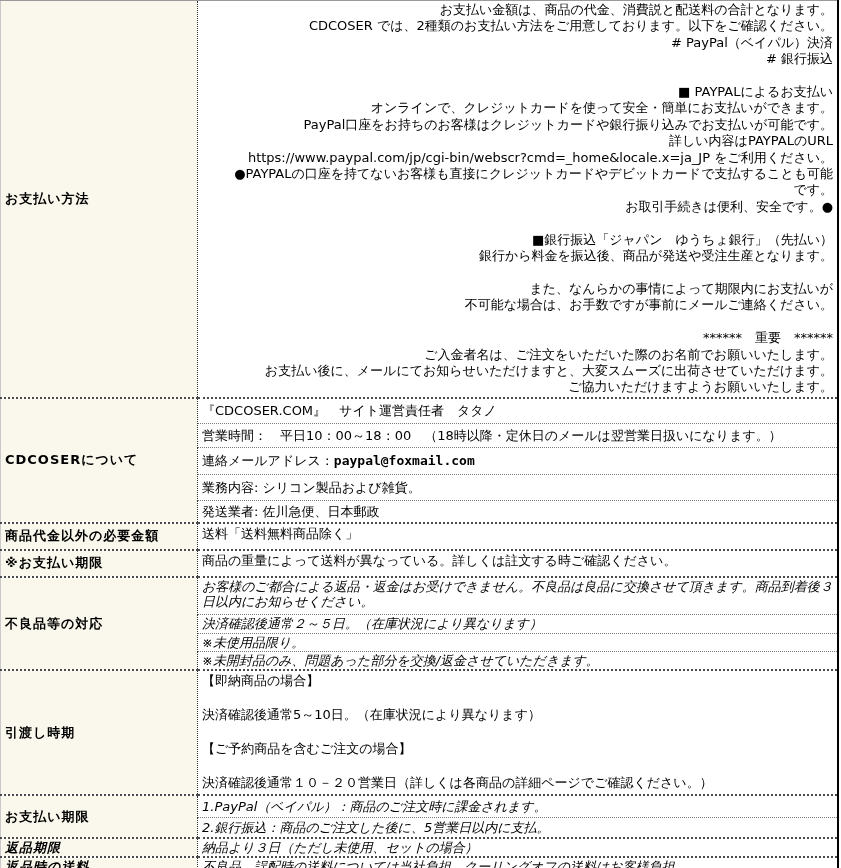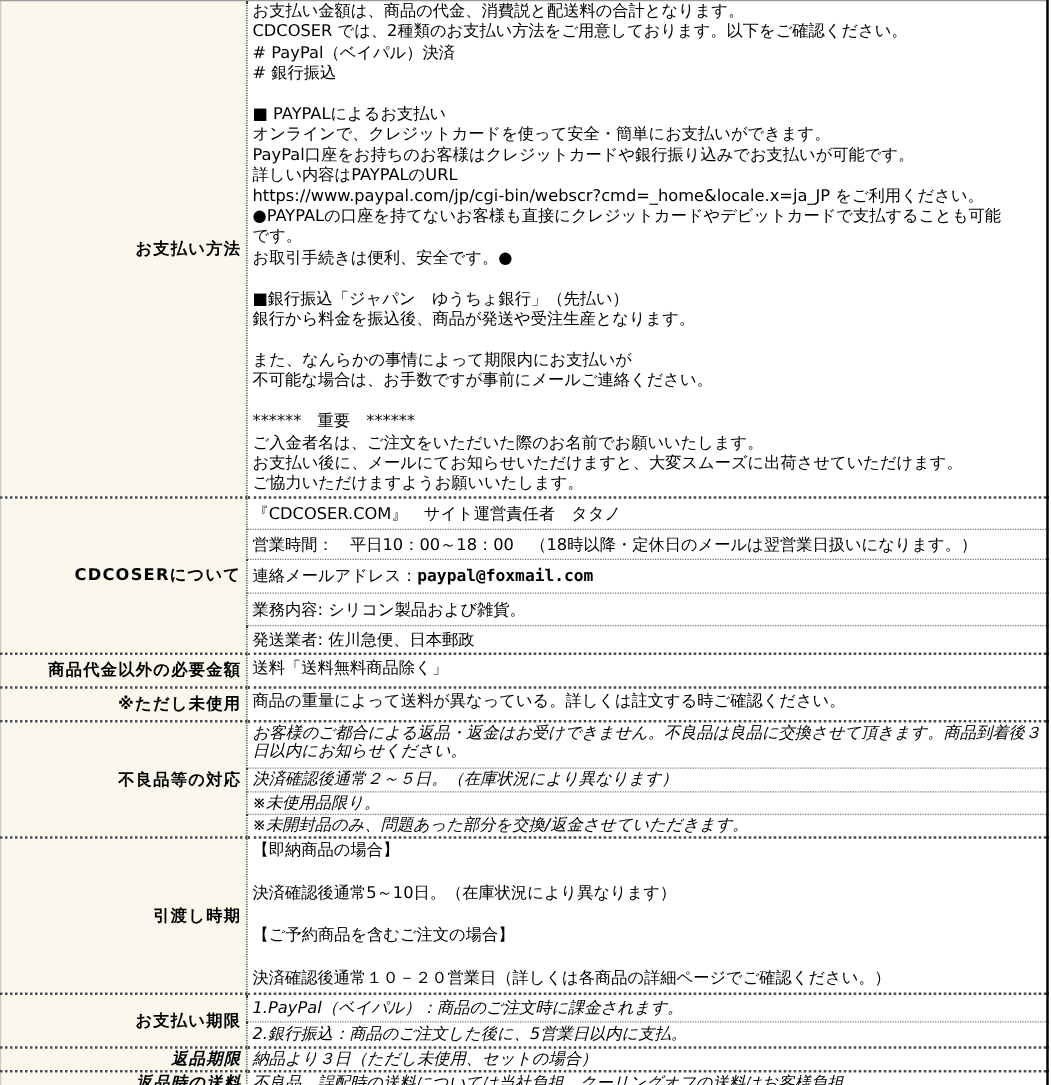--- a/index.html
+++ b/index.html
@@ -12,29 +12,29 @@
     border-top:1px solid #9a9a9a;
     border-left:1px solid #c9c9c9;
     border-right:2px solid #000;
     border-bottom:3px solid #000;
     font-size:13px;
   }
   td { padding:1px 4px; vertical-align:top; overflow:hidden; }
   td.lbl {
     background:#faf8ec;
     font-weight:bold;
-    text-align:right;
+    text-align:left;
     vertical-align:middle;
     border-right:1px dotted #333;
     letter-spacing:1px;
   }
   td.val { background:#ffffff; }
   tr.sec td { border-top:2px dotted #4a4a4a; }
   tr.sub td { border-top:1px dotted #7a7a7a; }
-  .pre { white-space:pre-line; line-height:16.4px; }
+  .pre { white-space:pre-line; line-height:16.4px;text-align:right; }
   .pre-wide { white-space:pre-line; line-height:17px; }
   .mid { vertical-align:middle;margin-left:30px; }
   .mono { font-family:"DejaVu Sans Mono","Liberation Mono",monospace; font-weight:bold; }
   .tight { line-height:15px;font-style:italic; }
 </style>
 </head>
 <body>
 
 <div class="page">
   <table class="policy">
@@ -88,21 +88,21 @@
     <tr class="sub" style="height:22px">
       <td class="val mid">発送業者: 佐川急便、日本郵政</td>
     </tr>
 
     <tr class="sec" style="height:27px">
       <td class="lbl">商品代金以外の必要金額</td>
       <td class="val">送料「送料無料商品除く」</td>
     </tr>
 
     <tr class="sec" style="height:27px">
-      <td class="lbl">※ただし未使用</td>
+      <td class="lbl">※お支払い期限</td>
       <td class="val">商品の重量によって送料が異なっている。詳しくは註文する時ご確認ください。</td>
     </tr>
 
     <tr class="sec" style="height:38px">
       <td class="lbl" rowspan="4">不良品等の対応</td>
       <td class="val tight">お客様のご都合による返品・返金はお受けできません。不良品は良品に交換させて頂きます。商品到着後３日以内にお知らせください。</td>
     </tr>
     <tr class="sub" style="height:19px">
       <td class="val tight">決済確認後通常２～５日。（在庫状況により異なります）</td>
     </tr>

